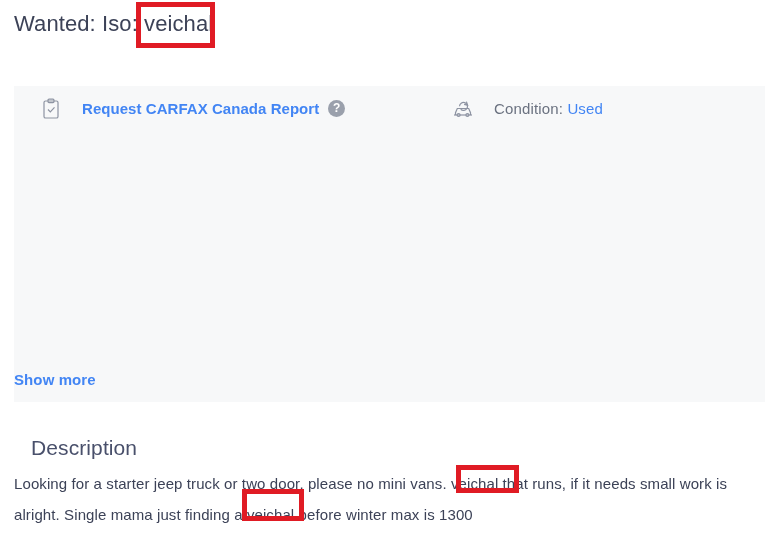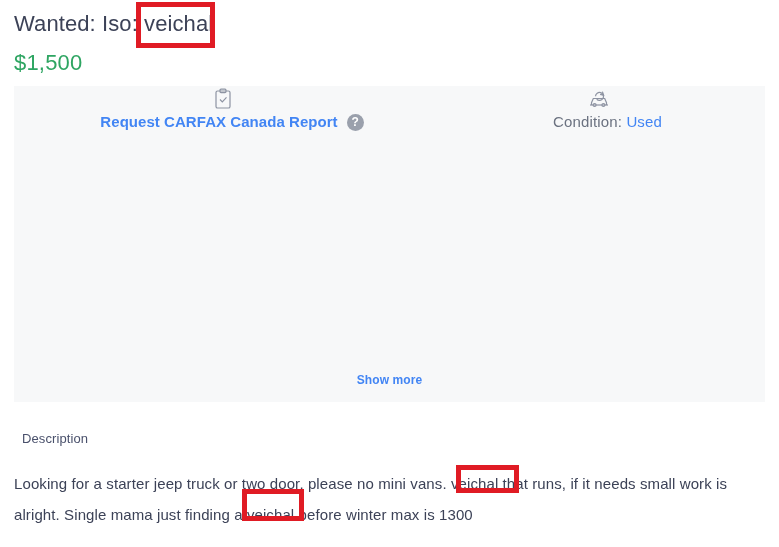--- a/index.html
+++ b/index.html
@@ -71,21 +71,20 @@
     display: grid;
     grid-template-columns: 412px 339px;
     grid-auto-rows: 45px;
     grid-auto-flow: column;
   }
   .spec-row {
     display: flex;
     align-items: center;
     padding-left: 24px;
     box-sizing: border-box;
-    flex-direction: column;
   }
   .spec-icon {
     width: 26px;
     height: 26px;
     flex: 0 0 26px;
     margin-right: 18px;
     display: flex;
     align-items: center;
     justify-content: center;
     color: #8d93a2;
@@ -145,41 +144,40 @@
     height: 60px;
     background: linear-gradient(to bottom, rgba(247,248,249,0) 0%, rgba(247,248,249,0.85) 70%, rgba(247,248,249,1) 100%);
     pointer-events: none;
   }
 
   .show-more {
     position: absolute;
     left: 0;
     top: 284px;
     width: 751px;
-    text-align: center;
-    font-size: 12px;
+    font-size: 15px;
     line-height: 20px;
     color: #4285f4;
     font-weight: bold;
     letter-spacing: 0.1px;
   }
 
   
   .description-section {
     position: absolute;
     left: 14px;
     top: 418px;
     width: 751px;
   }
   .description-heading {
-    font-size: 13px;
+    font-size: 21px;
     line-height: 26px;
     color: #49506b;
     letter-spacing: 0.1px;
-    margin: 8px;
+    margin: 17px;
     font-weight: normal;
   }
   .description-body {
     position: absolute;
     left: 0;
     top: 50px;
     width: 740px;
     font-size: 15px;
     line-height: 31px;
     color: #3c4257;
@@ -198,21 +196,20 @@
   #anno-desc-1  { left: 456px; top: 465px; width: 63px; height: 28px; }
   #anno-desc-2  { left: 242px; top: 489px; width: 62px; height: 32px; }
 </style>
 </head>
 <body>
 
 <div class="page">
 
   <div class="listing-head">
     <div class="listing-title">Wanted: Iso: veichal</div>
-    <div class="listing-price">$1,500</div>
   </div>
 
   <div class="specs-panel">
 
     <div class="specs-grid">
 
       <div class="spec-row">
         <span class="spec-icon">
           <svg viewBox="0 0 24 24" fill="none" stroke="currentColor" stroke-width="1.2">
             <rect x="5" y="4" width="14" height="17" rx="1.6"></rect>

